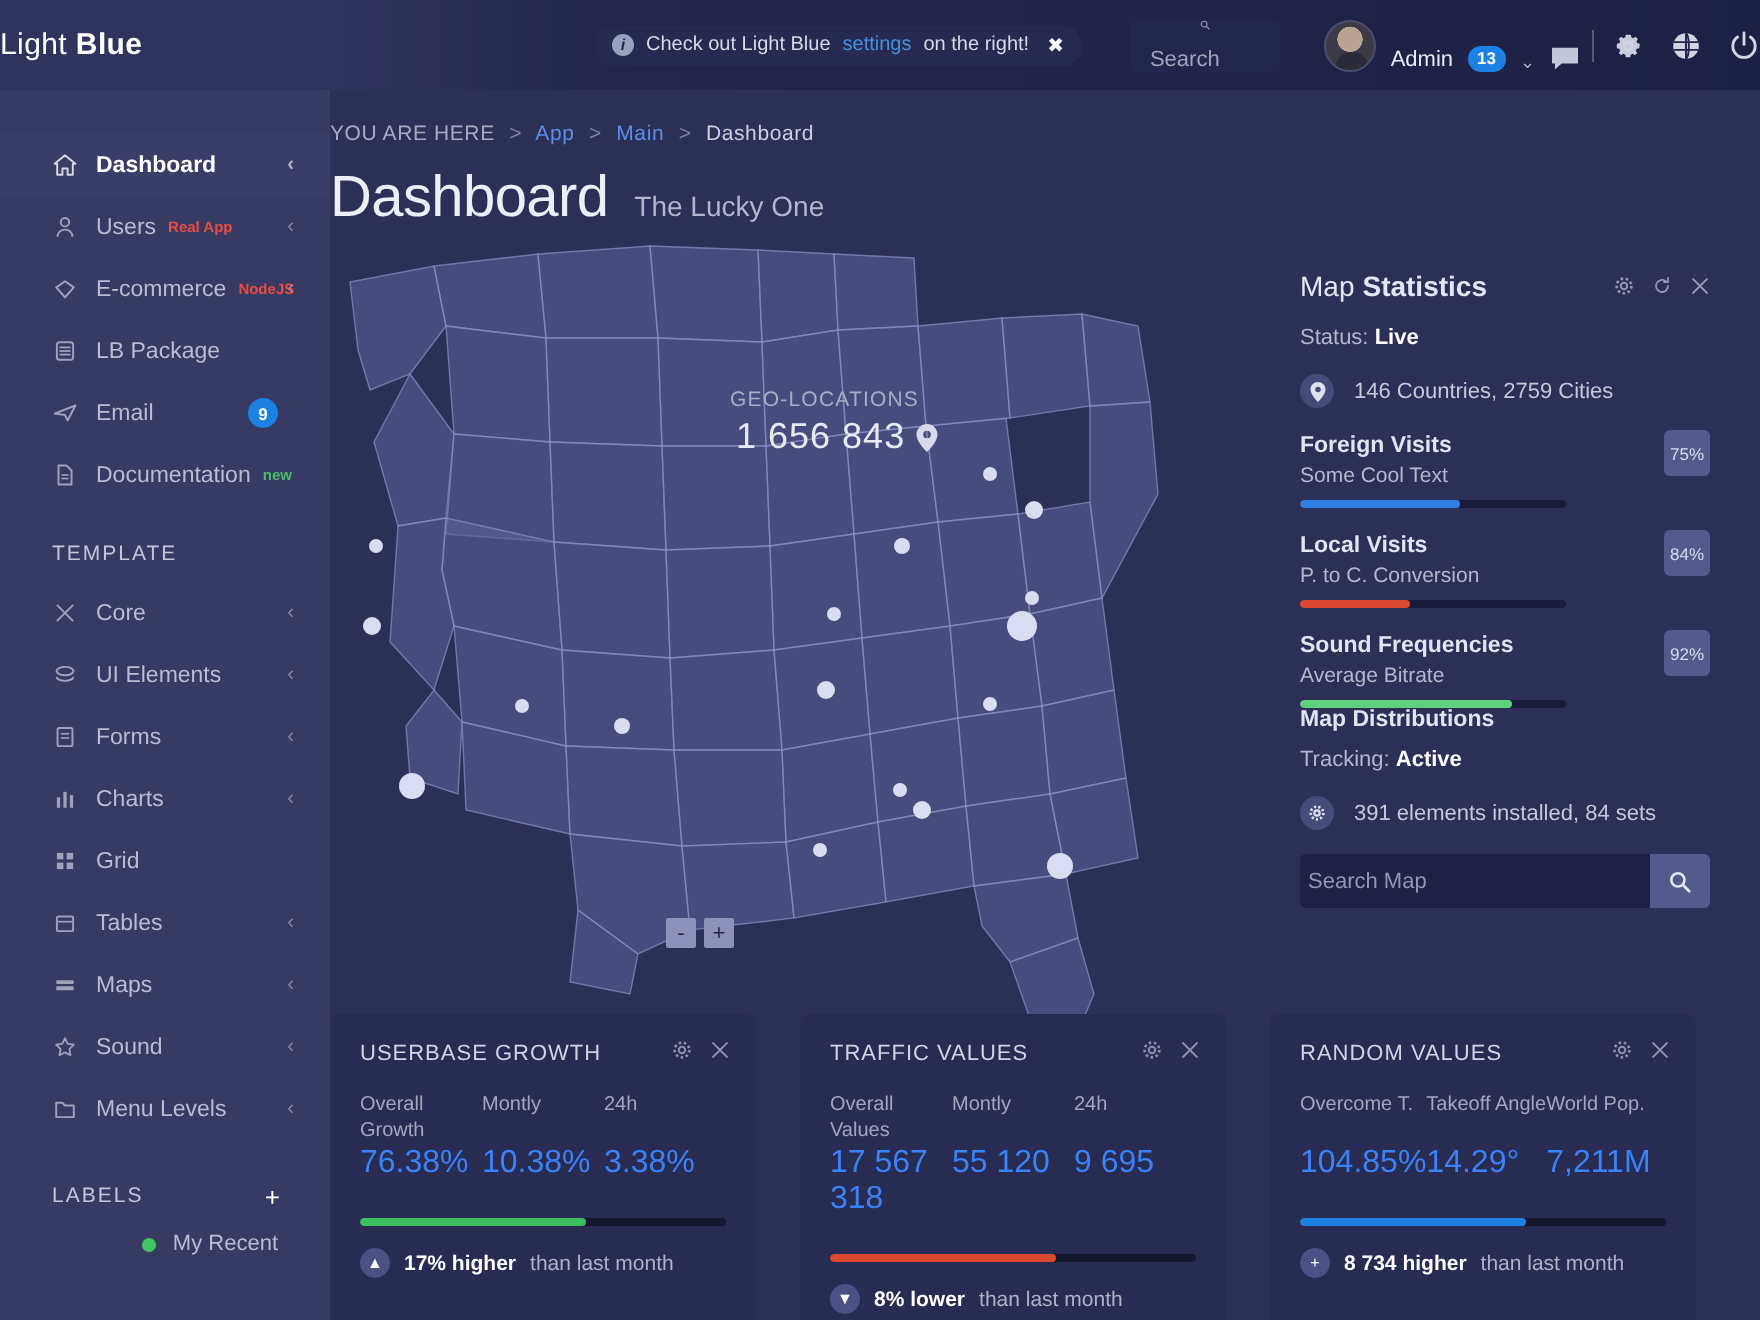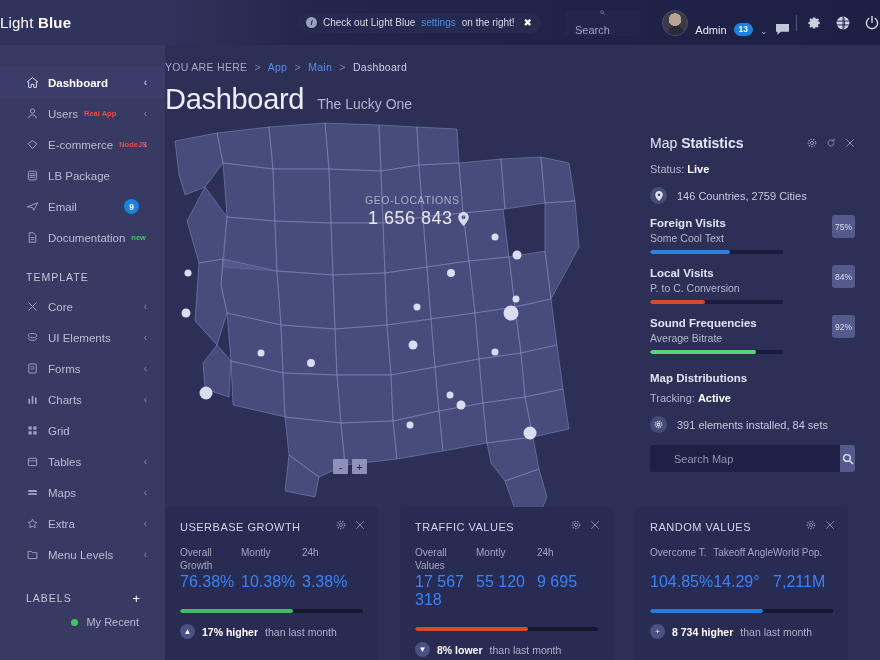--- a/index.html
+++ b/index.html
@@ -145,25 +145,25 @@
   .metric { margin-top: 13px; position: relative; }
   .metric .mt { font-size: 11.5px; font-weight: 700; color: #e2e4f1; }
   .metric .ms { font-size: 10.5px; color: #b4b7cf; margin-top: 3px; }
   .metric .pct {
     position: absolute; right: 0; top: -2px; width: 23px; height: 23px;
     background: #555a8c; border-radius: 3px; color: #d9dbec;
     font-size: 8.5px; display: flex; align-items: center; justify-content: center;
   }
   .track { height: 4px; background: #191c3c; border-radius: 2px; margin-top: 6px; width: 133px; overflow: hidden; }
   .fill { height: 100%; border-radius: 2px; }
-  .sp-sub { margin-top: 18px; font-size: 11.5px; font-weight: 700; color: #e2e4f1; }
+  .sp-sub { font-size: 11.5px; font-weight: 700; color: #e2e4f1; }
   .mapsearch { margin-top: 12px; display: flex; height: 27px; }
   .mapsearch input {
     flex: 1; background: #1e2145; border: 0; outline: none; border-radius: 3px 0 0 3px;
-    color: #c9cbdd; font-size: 11px; padding: 0 24px; font-family: inherit;
+    color: #c9cbdd; font-size: 11px; padding: 0 4px; font-family: inherit;
   }
   .mapsearch input::placeholder { color: #9395b2; }
   .mapsearch .go {
     width: 30px; background: #555a8c; border-radius: 0 3px 3px 0;
     display: flex; align-items: center; justify-content: center; cursor: pointer;
   }
 
   
   .cards { position: absolute; left: 0; top: 462px; display: flex; gap: 22px; }
   .card { width: 213px; background: #282b52; border-radius: 5px; padding: 14px 15px 16px; position: relative; }
@@ -362,21 +362,21 @@
         <rect x="2.6" y="8.8" width="10.8" height="2.4" rx=".6" fill="#b9bcd4"></rect>
       </svg>
       <span class="lbl">Maps</span>
       <span class="arrow">‹</span>
     </div>
 
     <div class="nav-item">
       <svg class="nic" viewBox="0 0 16 16">
         <path d="M8 2.6l1.7 3.5 3.8.5-2.8 2.7.7 3.8L8 11.3l-3.4 1.8.7-3.8L2.5 6.6l3.8-.5z" fill="none" stroke="#b9bcd4" stroke-width="1.1" stroke-linejoin="round"></path>
       </svg>
-      <span class="lbl">Extra</span>
+      <span class="lbl">Sound</span>
       <span class="arrow">‹</span>
     </div>
 
     <div class="nav-item">
       <svg class="nic" viewBox="0 0 16 16">
         <path d="M2.6 4.2h4l1.2 1.6h5.6v7.2H2.6z" fill="none" stroke="#b9bcd4" stroke-width="1.2" stroke-linejoin="round"></path>
       </svg>
       <span class="lbl">Menu Levels</span>
       <span class="arrow">‹</span>
     </div>

